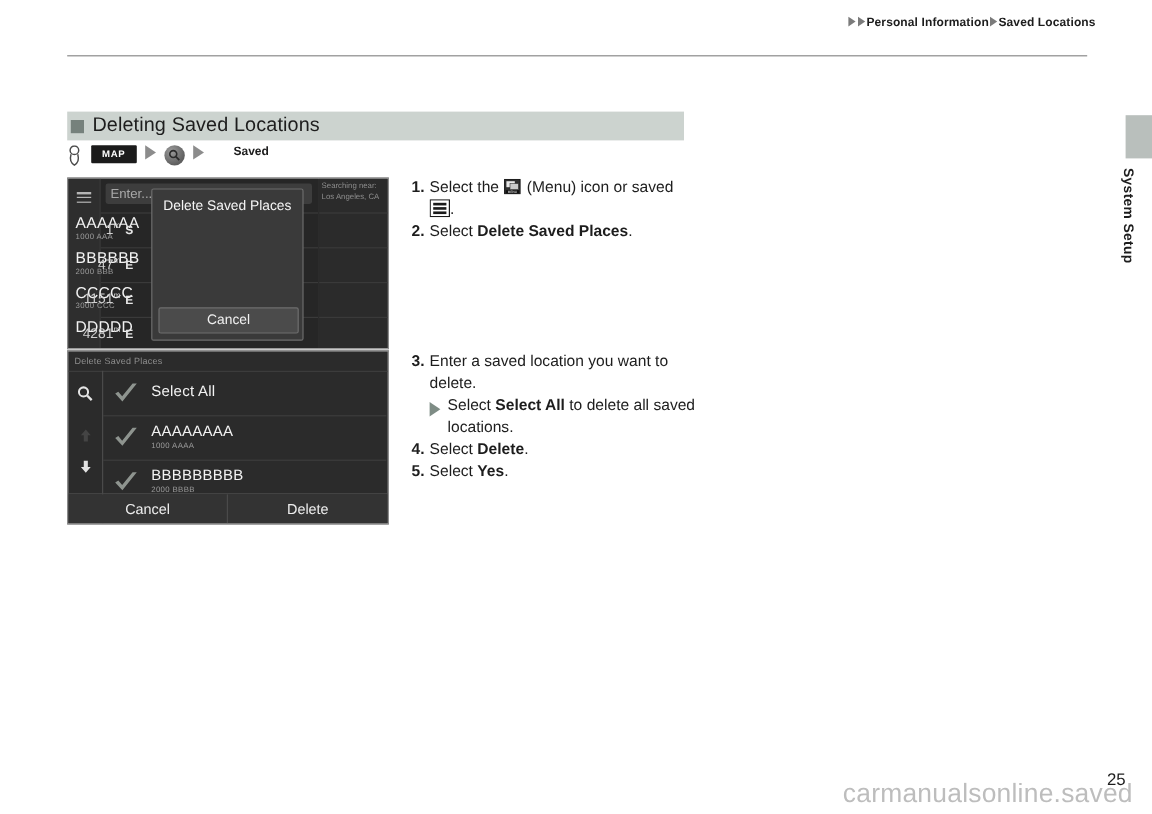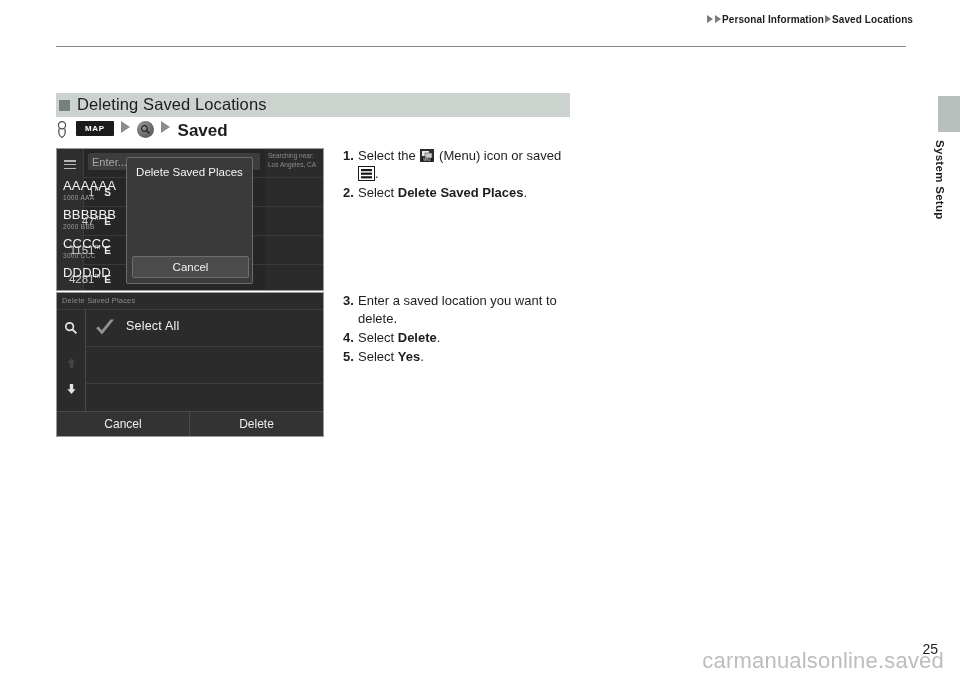--- a/index.html
+++ b/index.html
@@ -128,24 +128,24 @@
   }
   .mag-chip {
     width: 17px; height: 17px;
     border-radius: 50%;
     background: radial-gradient(circle at 35% 30%, #9a9a9a, #5f5f5f 70%);
     display: inline-flex;
     align-items: center;
     justify-content: center;
   }
   .path-text {
-    font-size: 17px;
+    font-size: 10px;
     font-weight: bold;
     color: #1d1d1d;
-    margin-left: 1px;
+    margin-left: 18px;
   }
 
   
   .shot {
     position: absolute;
     border: 1px solid #9a9a9a;
     background: #2b2b2b;
     overflow: hidden;
   }
   #shot1 { left: 56px; top: 148px; width: 266px; height: 141px; }
@@ -571,22 +571,36 @@
   </div>
 
   <div class="s2-row" style="top:17px">
     <svg class="s2-check" viewBox="0 0 22 22">
       <path d="M2 11 L8 17.5 L20 2.5 L16.5 2.5 L7.8 13.2 L4.6 9.4 Z" fill="#8e948f"></path>
     </svg>
     <div class="s2-nm" style="top:9px">Select All</div>
   </div>
   <div class="s2-rowline" style="top:53px"></div>
 
+  <div class="s2-row" style="top:54px">
+    <svg class="s2-check" viewBox="0 0 22 22">
+      <path d="M2 11 L8 17.5 L20 2.5 L16.5 2.5 L7.8 13.2 L4.6 9.4 Z" fill="#8e948f"></path>
+    </svg>
+    <div class="s2-nm" style="top:5px">AAAAAAAA</div>
+    <div class="s2-ad" style="top:21px">1000 AAAA</div>
+  </div>
   <div class="s2-rowline" style="top:90px"></div>
 
+  <div class="s2-row" style="top:91px">
+    <svg class="s2-check" viewBox="0 0 22 22">
+      <path d="M2 11 L8 17.5 L20 2.5 L16.5 2.5 L7.8 13.2 L4.6 9.4 Z" fill="#8e948f"></path>
+    </svg>
+    <div class="s2-nm" style="top:5px">BBBBBBBBB</div>
+    <div class="s2-ad" style="top:21px">2000 BBBB</div>
+  </div>
 
   <div class="s2-footer">
     <div class="s2-btn">Cancel</div>
     <div class="s2-btn">Delete</div>
   </div>
 </div>
 
 <div class="steps">
   <div class="step">
     <div class="num">1.</div>
@@ -607,20 +621,24 @@
     <div class="num">2.</div>
     <div class="body"><span>Select </span><span class="bold">Delete Saved Places</span><span>.</span></div>
   </div>
 </div>
 
 <div class="steps2">
   <div class="step">
     <div class="num">3.</div>
     <div class="body">Enter a saved location you want to delete.</div>
   </div>
+  <div class="substep">
+    <div class="stri"><span></span></div>
+    <div class="body"><span>Select </span><span class="bold">Select All</span><span> to delete all saved locations.</span></div>
+  </div>
   <div class="step">
     <div class="num">4.</div>
     <div class="body"><span>Select </span><span class="bold">Delete</span><span>.</span></div>
   </div>
   <div class="step">
     <div class="num">5.</div>
     <div class="body"><span>Select </span><span class="bold">Yes</span><span>.</span></div>
   </div>
 </div>
 

